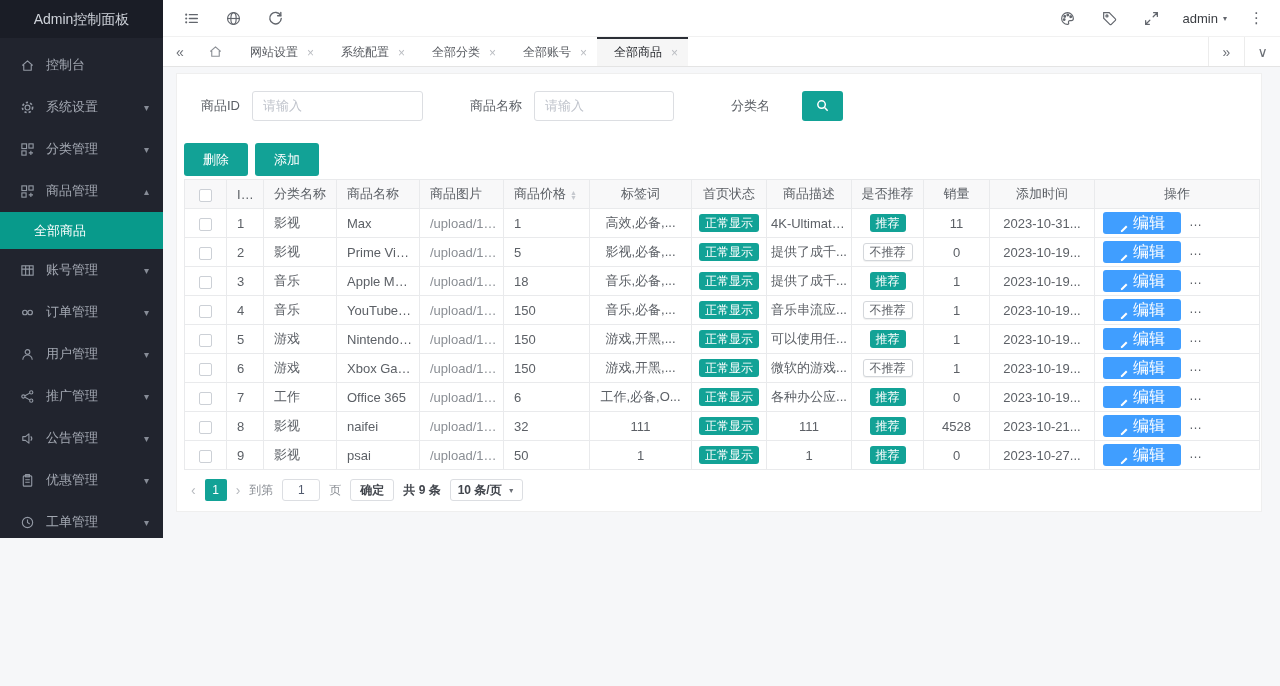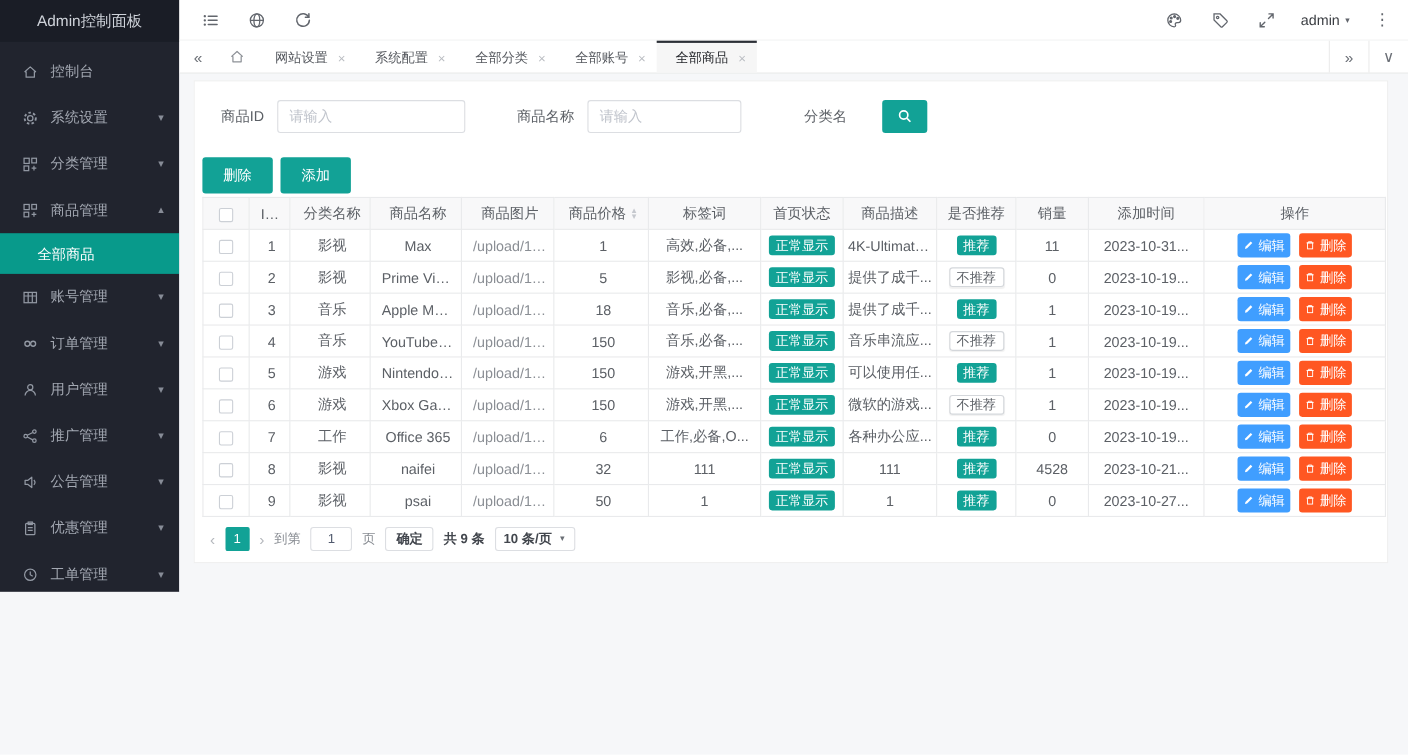--- a/index.html
+++ b/index.html
@@ -54,28 +54,28 @@
   .search-btn .ic { width:15px; height:15px; color:#fff; }
 
   
   .toolbar-row { margin:22px 7px 3px; display:flex; gap:7px; }
   .act-btn { height:33px; padding:0 19px; border:none; border-radius:3px; color:#fff; font-size:13px; cursor:pointer; font-family:inherit; }
 
   
   table { border-collapse:collapse; table-layout:fixed; margin:0 7px; width:1075px; }
   th,td { border:1px solid #e9eaec; height:29px; font-size:13px; color:#5c6066; overflow:hidden; white-space:nowrap; text-overflow:ellipsis; font-weight:400; }
   thead th { background:#f8f8f9; }
-  .al { text-align:center; padding:0 6px 0 10px; }
+  .al { text-align:left; padding:0 6px 0 10px; }
   .ac { text-align:center; padding:0 4px; }
   .cb { display:inline-block; width:13px; height:13px; border:1px solid #ccd0d6; border-radius:2px; background:#fff; vertical-align:middle; cursor:pointer; }
   .sort { display:inline-flex; flex-direction:column; vertical-align:middle; margin-left:4px; line-height:0; }
   .sort i { font-style:normal; font-size:7px; color:#c5c8ce; line-height:5px; }
   .badge-teal { display:inline-block; color:#fff; font-size:12px; padding:2px 6px; border-radius:3px; line-height:14px; }
   .badge-plain { display:inline-block; background:#fff; border:1px solid #d4d7db; color:#5c6066; font-size:12px; padding:1px 6px; border-radius:3px; line-height:14px; box-shadow:0 1px 1px rgba(0,0,0,.06); }
-  .op-btn { display:inline-flex; align-items:center; gap:4px; height:22px; padding:0 5px; border:none; border-radius:3px; color:#fff; font-size:12px; cursor:pointer; margin:0 4px; vertical-align:middle; font-family:inherit; }
+  .op-btn { display:inline-flex; align-items:flex-end; gap:4px; height:22px; padding:0 16px; border:none; border-radius:3px; color:#fff; font-size:16px; cursor:pointer; margin:0 4px; vertical-align:middle; font-family:inherit; }
   .op-btn .ic { width:10px; height:10px; color:#fff; }
 
   
   .pager { display:flex; align-items:center; margin:9px 0 2px 14px; gap:9px; color:#8a8e94; font-size:12px; }
   .pg-arrow { color:#b5b8bd; font-size:14px; cursor:pointer; }
   .pg-cur { width:22px; height:22px; border-radius:2px; color:#fff; display:flex; align-items:center; justify-content:center; font-size:12px; cursor:pointer; }
   .pg-input { width:38px; height:22px; border:1px solid #dcdee2; border-radius:3px; text-align:center; font-size:12px; color:#515a6e; outline:none; font-family:inherit; }
   .pg-btn { height:22px; padding:0 9px; background:#fff; border:1px solid #dcdee2; border-radius:3px; font-size:12px; color:#42464d; font-weight:700; cursor:pointer; font-family:inherit; }
   .pg-total { color:#42464d; font-weight:700; }
   .pg-size { height:22px; border:1px solid #dcdee2; border-radius:3px; display:flex; align-items:center; padding:0 7px; color:#42464d; font-weight:700; cursor:pointer; gap:6px; }

